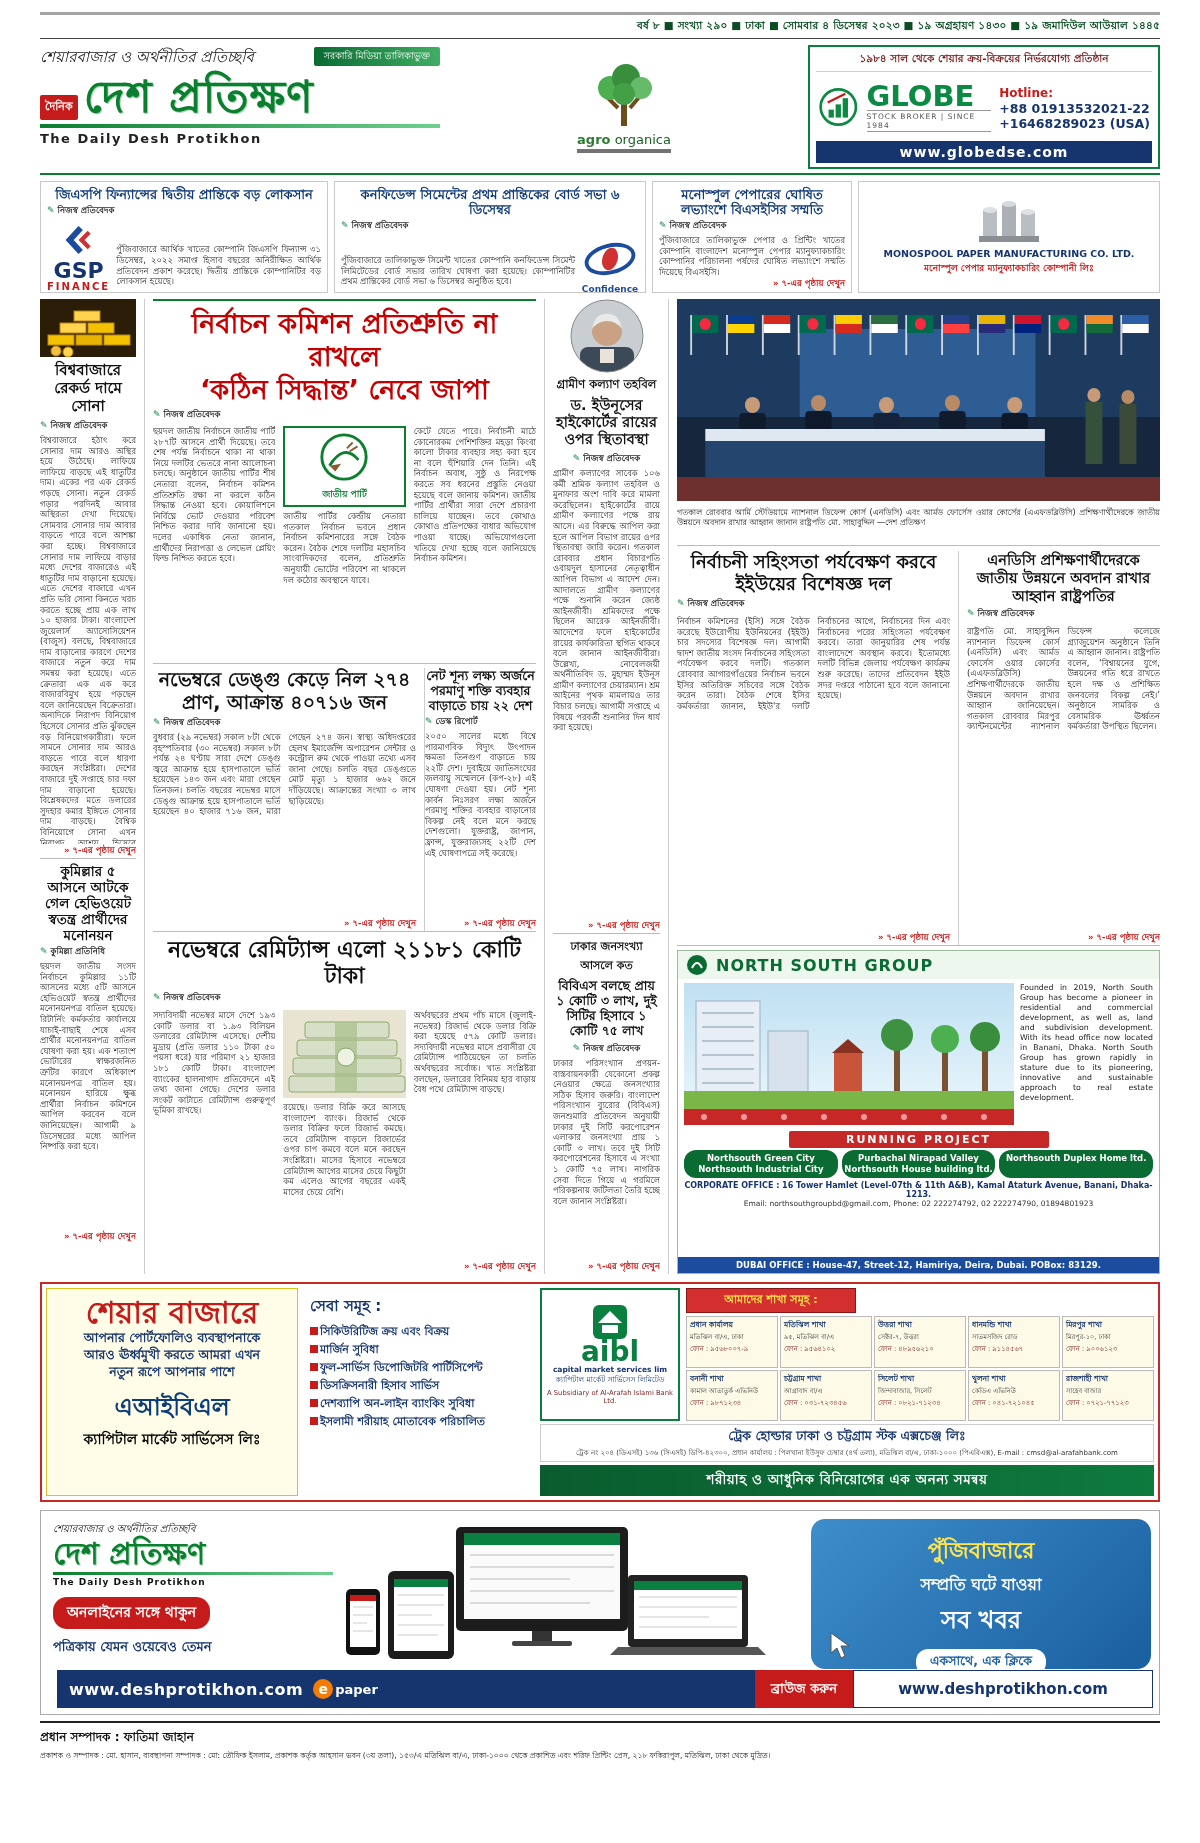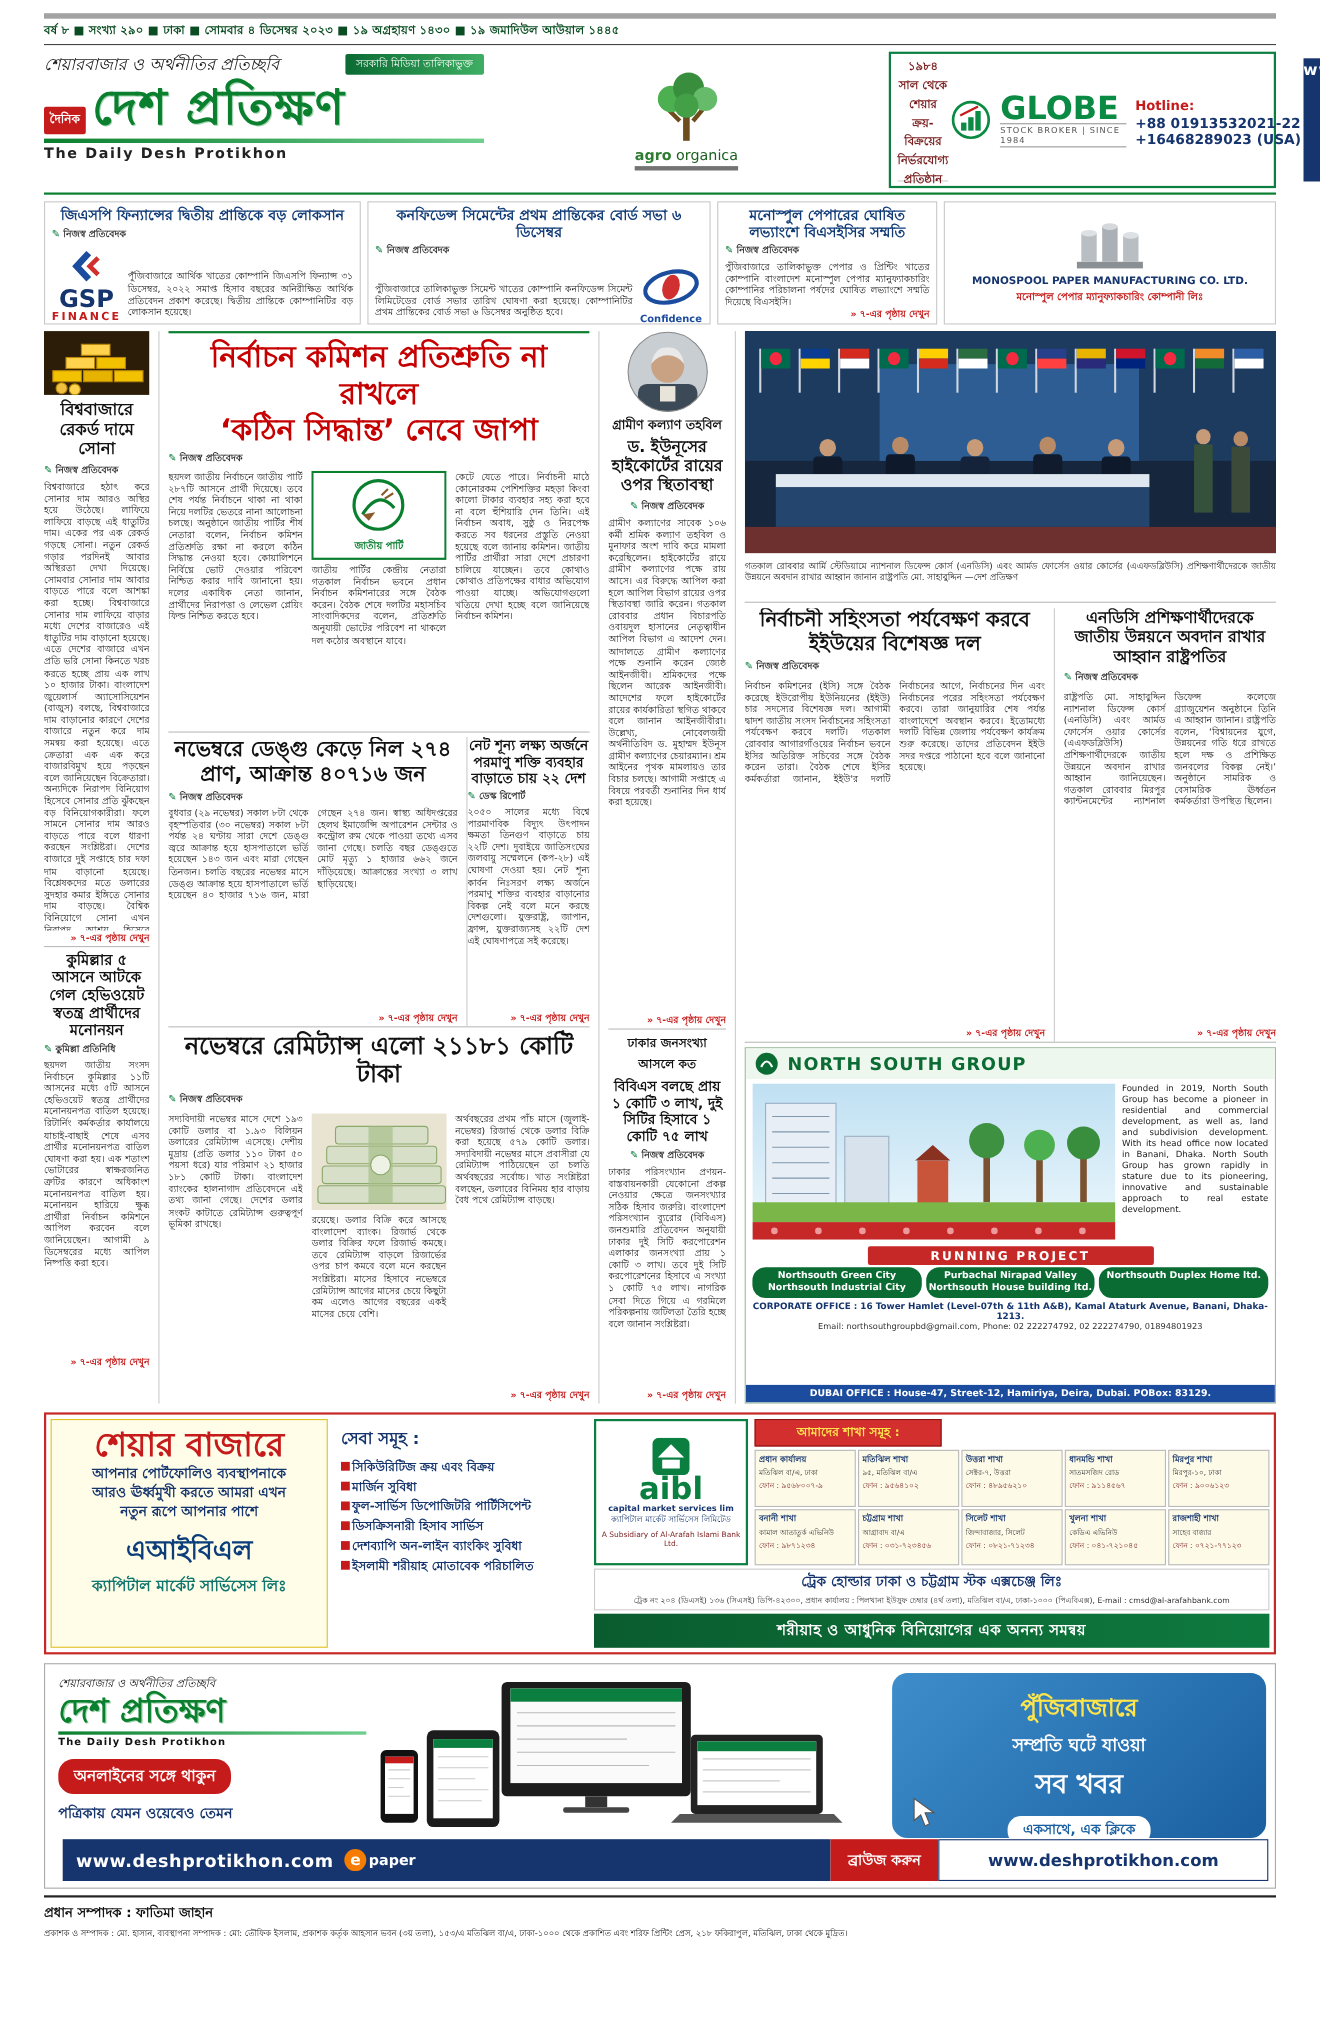--- a/index.html
+++ b/index.html
@@ -1,33 +1,33 @@
 <!DOCTYPE html>
 <html><head>
 <meta charset="utf-8">
 <style>
 *{margin:0;padding:0;box-sizing:border-box}
 body{background:#d9d9d9;font-family:"DejaVu Sans","Liberation Sans",sans-serif;color:#111}
 .dpage{width:1200px;height:1843px;margin:0 auto;background:#fff;padding:12px 40px 0;overflow:hidden;position:relative}
 
-.dateline{border-top:5px solid #a3a3a3;border-bottom:1px solid #444;font-size:10.5px;font-weight:bold;color:#0a4d22;text-align:left;padding:3px 0;margin-bottom:6px;letter-spacing:.2px}
+.dateline{border-top:3px solid #a3a3a3;border-bottom:1px solid #444;font-size:10.5px;font-weight:bold;color:#0a4d22;text-align:right;padding:3px 0;margin-bottom:6px;letter-spacing:.2px}
 
 .hdr{display:flex;justify-content:space-between;align-items:stretch;height:130px;margin-bottom:6px;border-bottom:2px solid #0a7f2e;padding-bottom:4px}
 .mast{width:400px;position:relative}
 .mast .tg{font-size:15px;color:#222;font-style:italic}
 .mast .ribbon{position:absolute;right:0;top:2px;background:linear-gradient(90deg,#0a6b33,#3fae63);color:#fff;font-size:9.5px;padding:2px 10px;border-radius:2px}
 .mast .trow{display:flex;align-items:flex-end;gap:6px;margin-top:4px}
 .chip{background:#c61b1b;color:#fff;font-size:11px;font-weight:bold;padding:3px 5px;border-radius:2px}
 .mast h1{font-size:44px;line-height:46px;color:#0a7f2e;letter-spacing:1px;text-shadow:1px 1px 0 #9fd3ae}
 .mast .grule{height:4px;background:linear-gradient(90deg,#0a7f2e,#6fcf8f);margin:4px 0 3px}
 .mast .eng{font-size:13px;font-weight:bold;color:#222;letter-spacing:1.5px}
 .agro{width:180px;display:flex;flex-direction:column;align-items:center;justify-content:center}
 .agro .aw{font-size:13px;border-bottom:4px solid #737373;padding-bottom:2px}
 .agro .w1{color:#2e7d32;font-weight:bold}.agro .w2{color:#1b5e20}
-.globead{width:352px;border:2px solid #0a7f3f;padding:4px 6px;display:flex;flex-direction:row}
+.globead{width:352px;border:2px solid #0a7f3f;padding:4px 6px;display:flex;flex-direction:column}
 .globead .top{font-size:10.5px;font-weight:bold;color:#7a1f1f;text-align:center;border-bottom:1px solid #cfcfcf;padding-bottom:3px}
 .globead .mid{display:flex;align-items:center;gap:8px;flex:1;padding:3px 2px}
 .globead .brand{font-size:29px;font-weight:bold;color:#0b8a43;line-height:28px}
 .globead .sub{font-size:7.5px;color:#555;letter-spacing:1px;border-top:1px solid #999;border-bottom:1px solid #999;padding:1px 0}
 .globead .hot{margin-left:auto;text-align:left}
 .globead .hl{color:#c61b1b;font-weight:bold;font-size:12px;display:inline-block}
 .globead .ph{font-size:12.5px;font-weight:bold;color:#16356e;white-space:nowrap}
 .globead .web{background:#16356e;color:#fff;font-weight:bold;font-size:14px;text-align:center;padding:3px 0;letter-spacing:1px}
 
 .briefs{display:flex;gap:6px;height:112px;margin-bottom:6px}
@@ -99,21 +99,21 @@
 .nsproj{flex:1;background:#0a6b33;color:#fff;font-size:8.5px;font-weight:bold;text-align:center;padding:3px 2px;line-height:11px;border-radius:12px}
 .nscorp{font-size:8px;font-weight:bold;color:#16356e;text-align:center;margin-top:3px;padding:0 6px}
 .nscontact{font-size:7.5px;color:#333;text-align:center;padding:0 6px}
 .nsdubai{background:#1b4c9e;color:#fff;font-size:8.5px;font-weight:bold;text-align:center;padding:3px 0;margin-top:auto}
 
 .aiblad{height:220px;border:2px solid #c62828;display:flex;gap:6px;padding:4px;margin-bottom:8px}
 .aibl-y{width:252px;flex:none;background:#fffde7;border:1px solid #e0c020;text-align:center;padding:8px 6px;display:flex;flex-direction:column}
 .aibl-y .t{color:#c61b1b;font-size:30px;font-weight:bold;line-height:32px}
 .aibl-y .l{color:#16356e;font-size:12.5px;font-weight:bold;line-height:17px}
 .aibl-y .b1{color:#0a3d7a;font-size:24px;font-weight:bold;margin-top:8px}
-.aibl-y .b2{color:#0f766e;font-size:14px;font-weight:bold}
+.aibl-y .b2{color:#000000;font-size:14px;font-weight:bold}
 .aibl-s{width:230px;flex:none;padding:6px}
 .aibl-s .st{color:#16356e;font-size:15px;font-weight:bold;margin-bottom:6px}
 .svc{display:flex;gap:2px;align-items:flex-start;margin-bottom:5px}
 .sq{width:8px;height:8px;background:#c61b1b;flex:none;margin-top:2px}
 .svc span.tx{font-size:11px;font-weight:bold;color:#16356e;line-height:13px}
 .aibl-r{flex:1;display:flex;flex-direction:column;gap:3px}
 .aibl-rtop{display:flex;gap:6px;height:148px}
 .aibl-logo{width:140px;flex:none;border:2px solid #0a7f3f;text-align:center;padding:6px 4px;display:flex;flex-direction:column;align-items:center;justify-content:center}
 .aibl-logo .w{font-size:28px;font-weight:bold;color:#0a7f3f;line-height:26px}
 .aibl-logo .s1{font-size:7.5px;color:#16356e;font-weight:bold}

